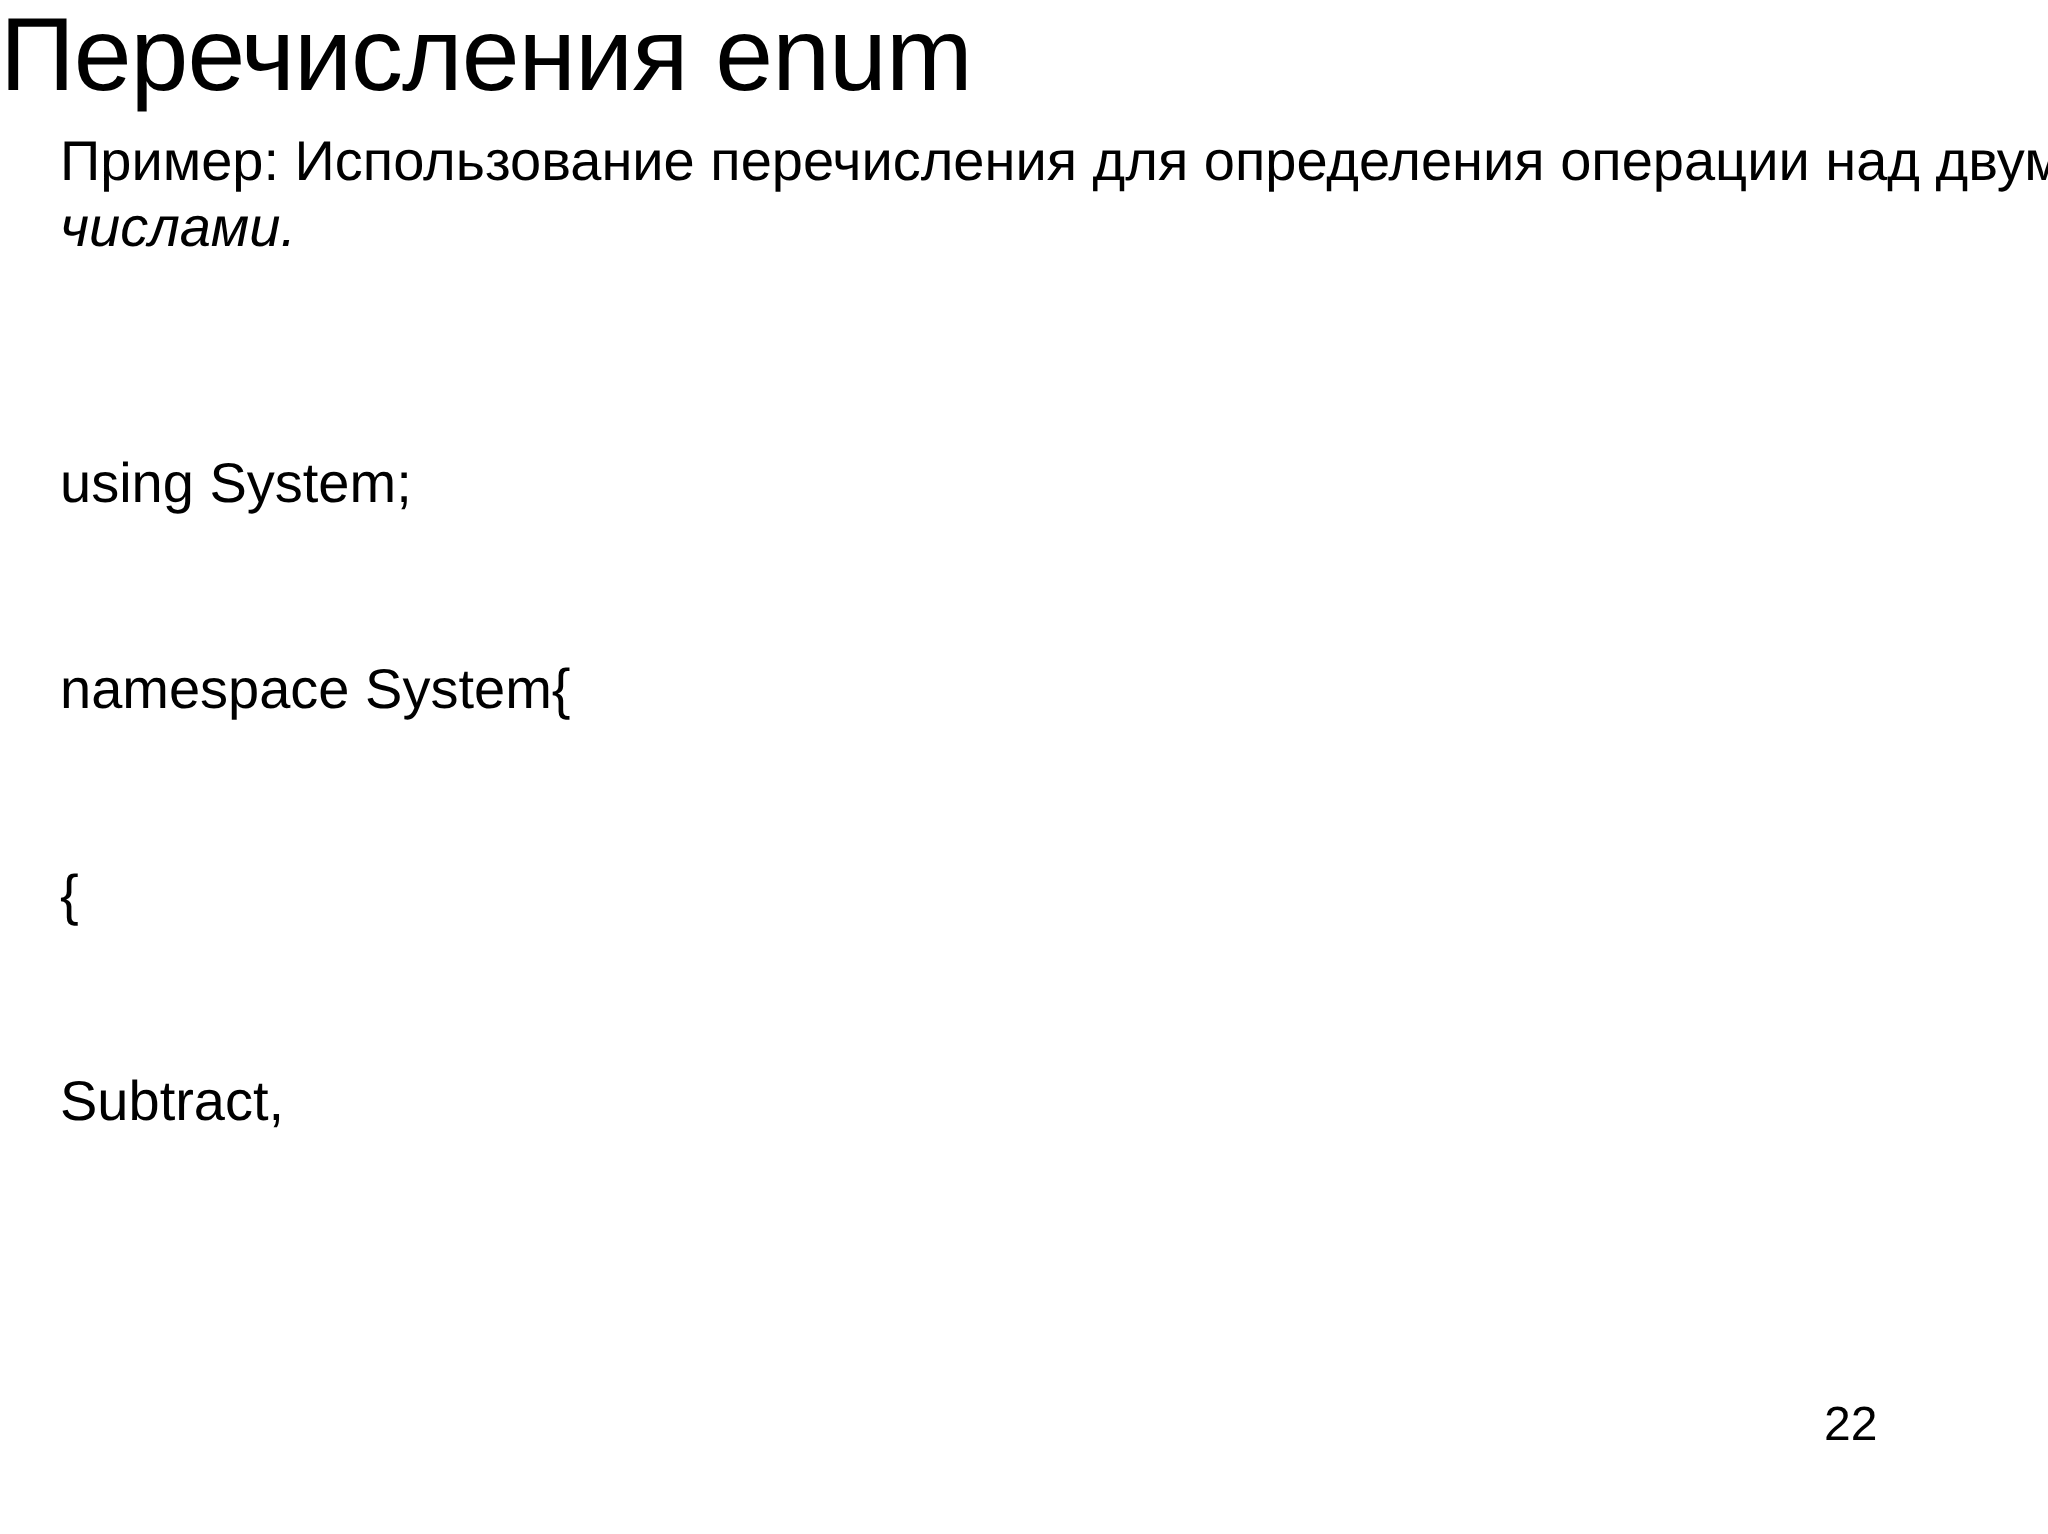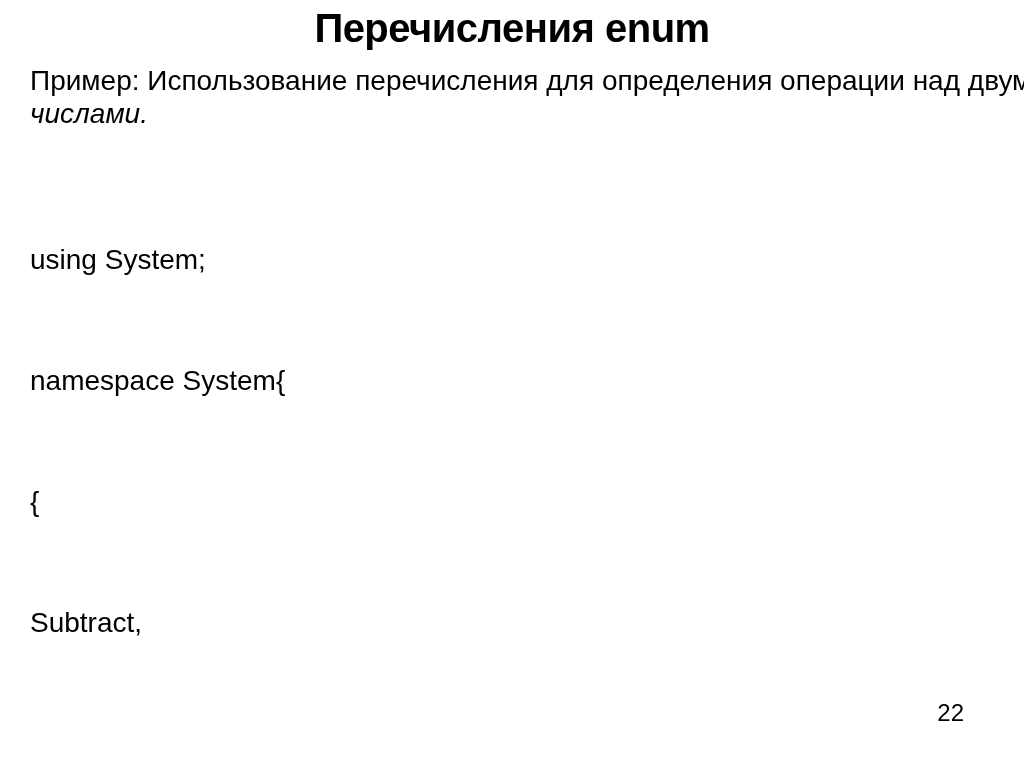--- a/index.html
+++ b/index.html
@@ -12,23 +12,22 @@
     background: #ffffff;
     color: #000000;
     font-family: "Liberation Sans", "DejaVu Sans", sans-serif;
     overflow: hidden;
   }
   .slide-title {
     position: absolute;
     top: 6px;
     left: 0;
     width: 100%;
-    text-align: center;
-    font-size: 40px;
-    font-weight: bold;
+    font-size: 52px;
+    font-weight: normal;
     line-height: 44px;
     letter-spacing: -0.5px;
   }
   .intro {
     position: absolute;
     top: 64px;
     left: 30px;
     width: 965px;
     font-size: 28px;
     line-height: 33px;
@@ -42,27 +41,27 @@
   .intro-line2 { text-align: left; font-style: italic; }
   .code-block {
     position: absolute;
     top: 156px;
     left: 30px;
     width: 965px;
     font-size: 28px;
     line-height: 34.4px;
     white-space: pre;
   }
-  .code-line { min-height: 34.4px; margin-top: 18px; }
+  .code-line { min-height: 34.4px; }
   .page-number {
     position: absolute;
     top: 700px;
     left: 912px;
     width: 52px;
-    text-align: right;
+    text-align: left;
     font-size: 24px;
     line-height: 26px;
   }
 </style>
 </head>
 <body>
 
 <div class="slide">
 
   <div class="slide-title">Перечисления enum</div>

